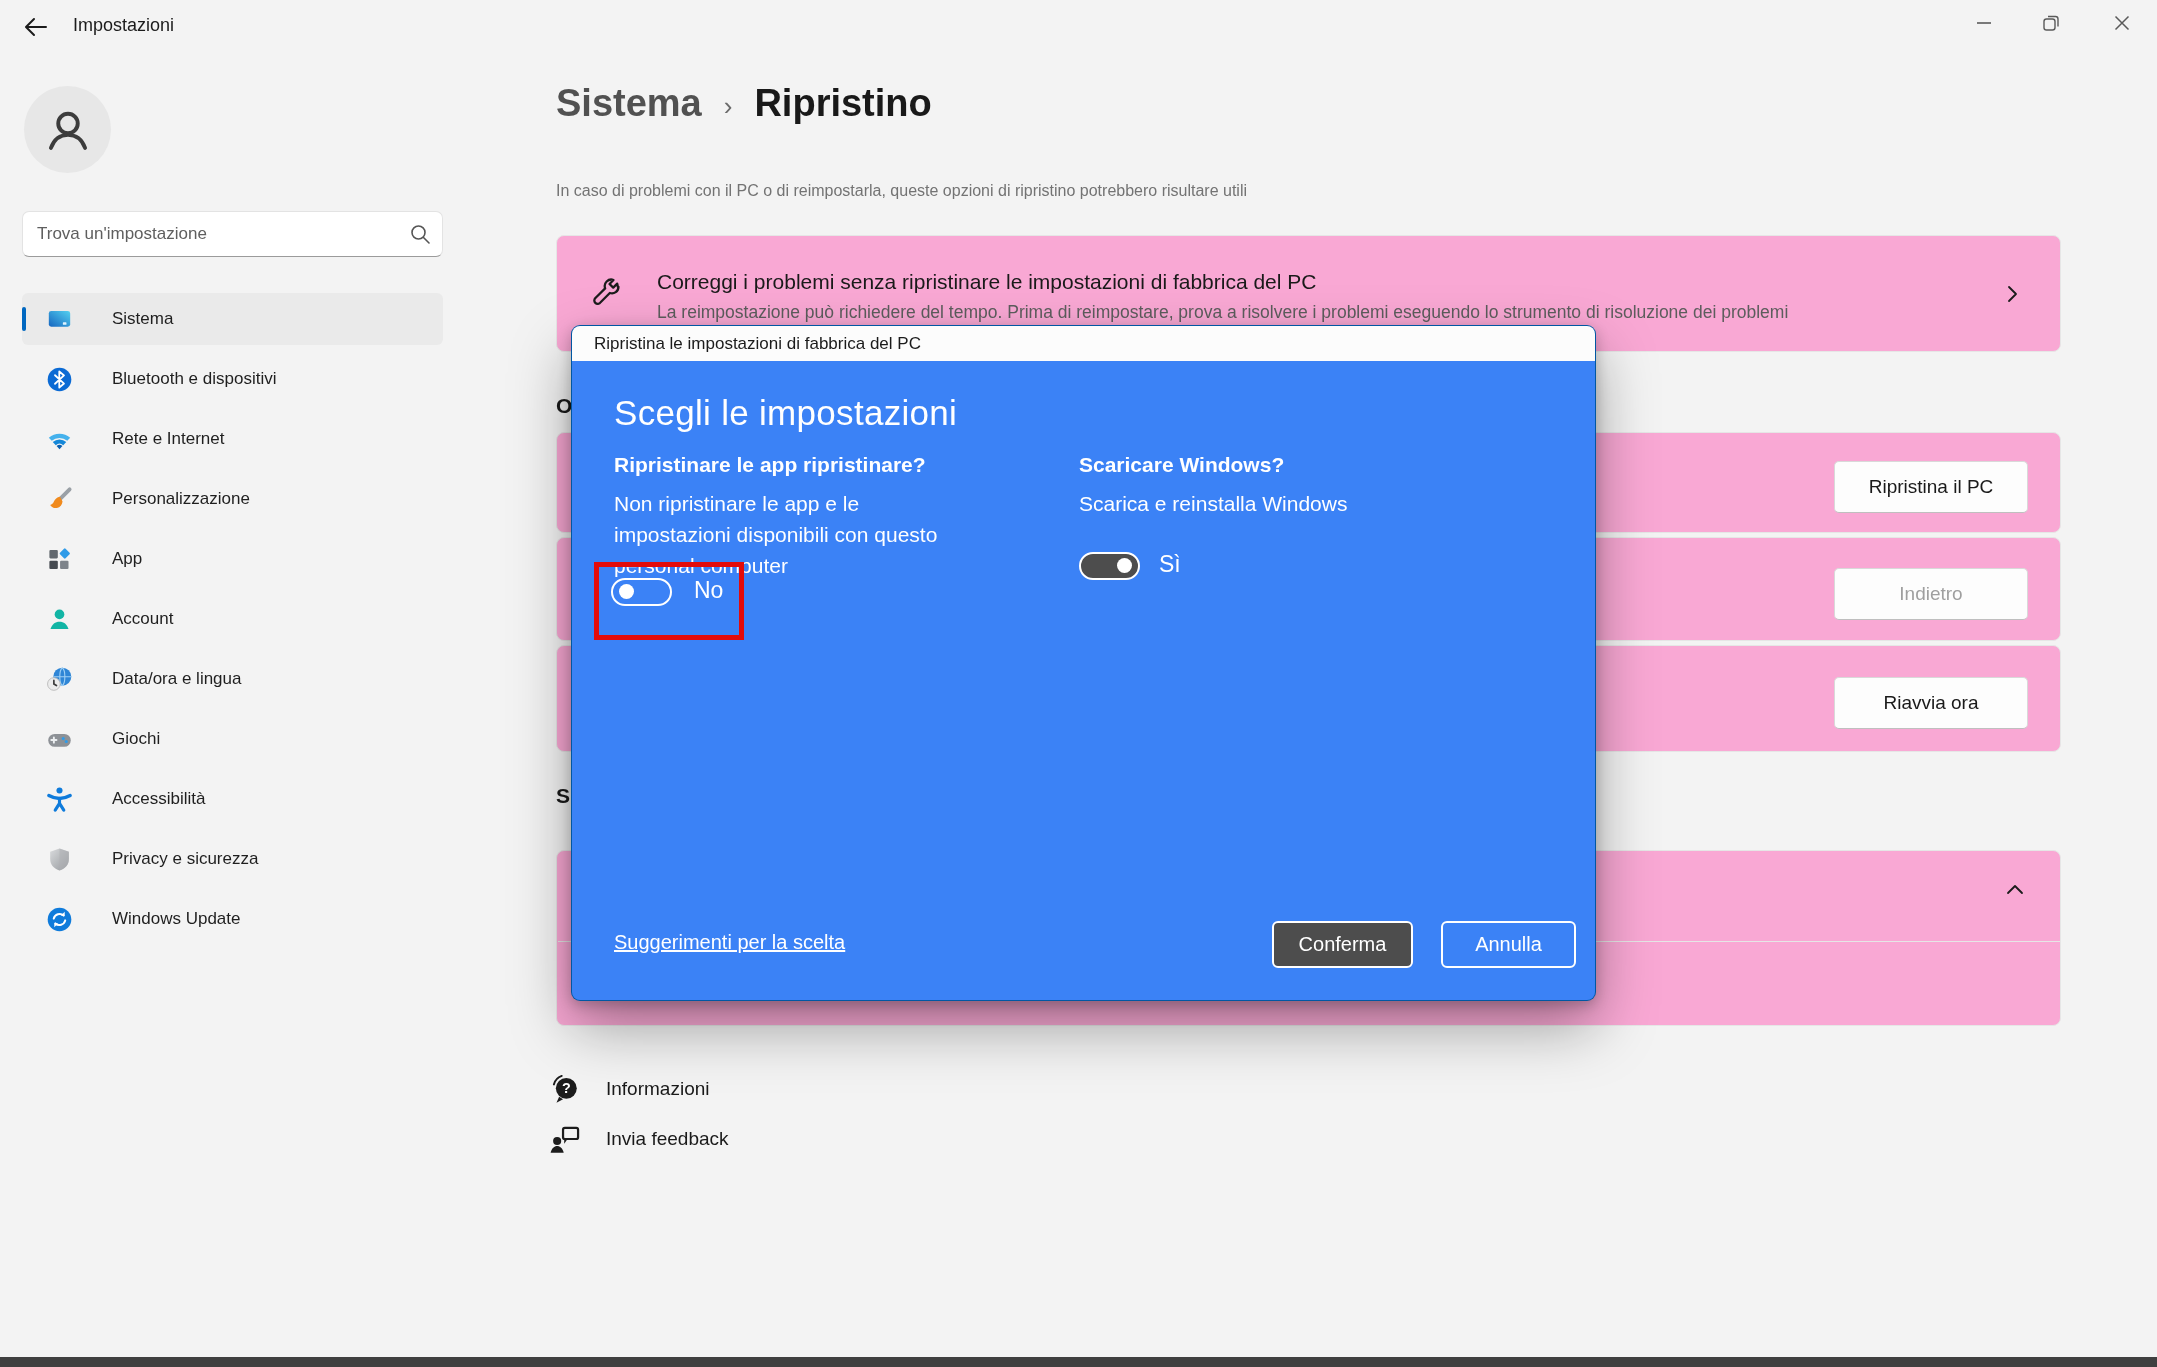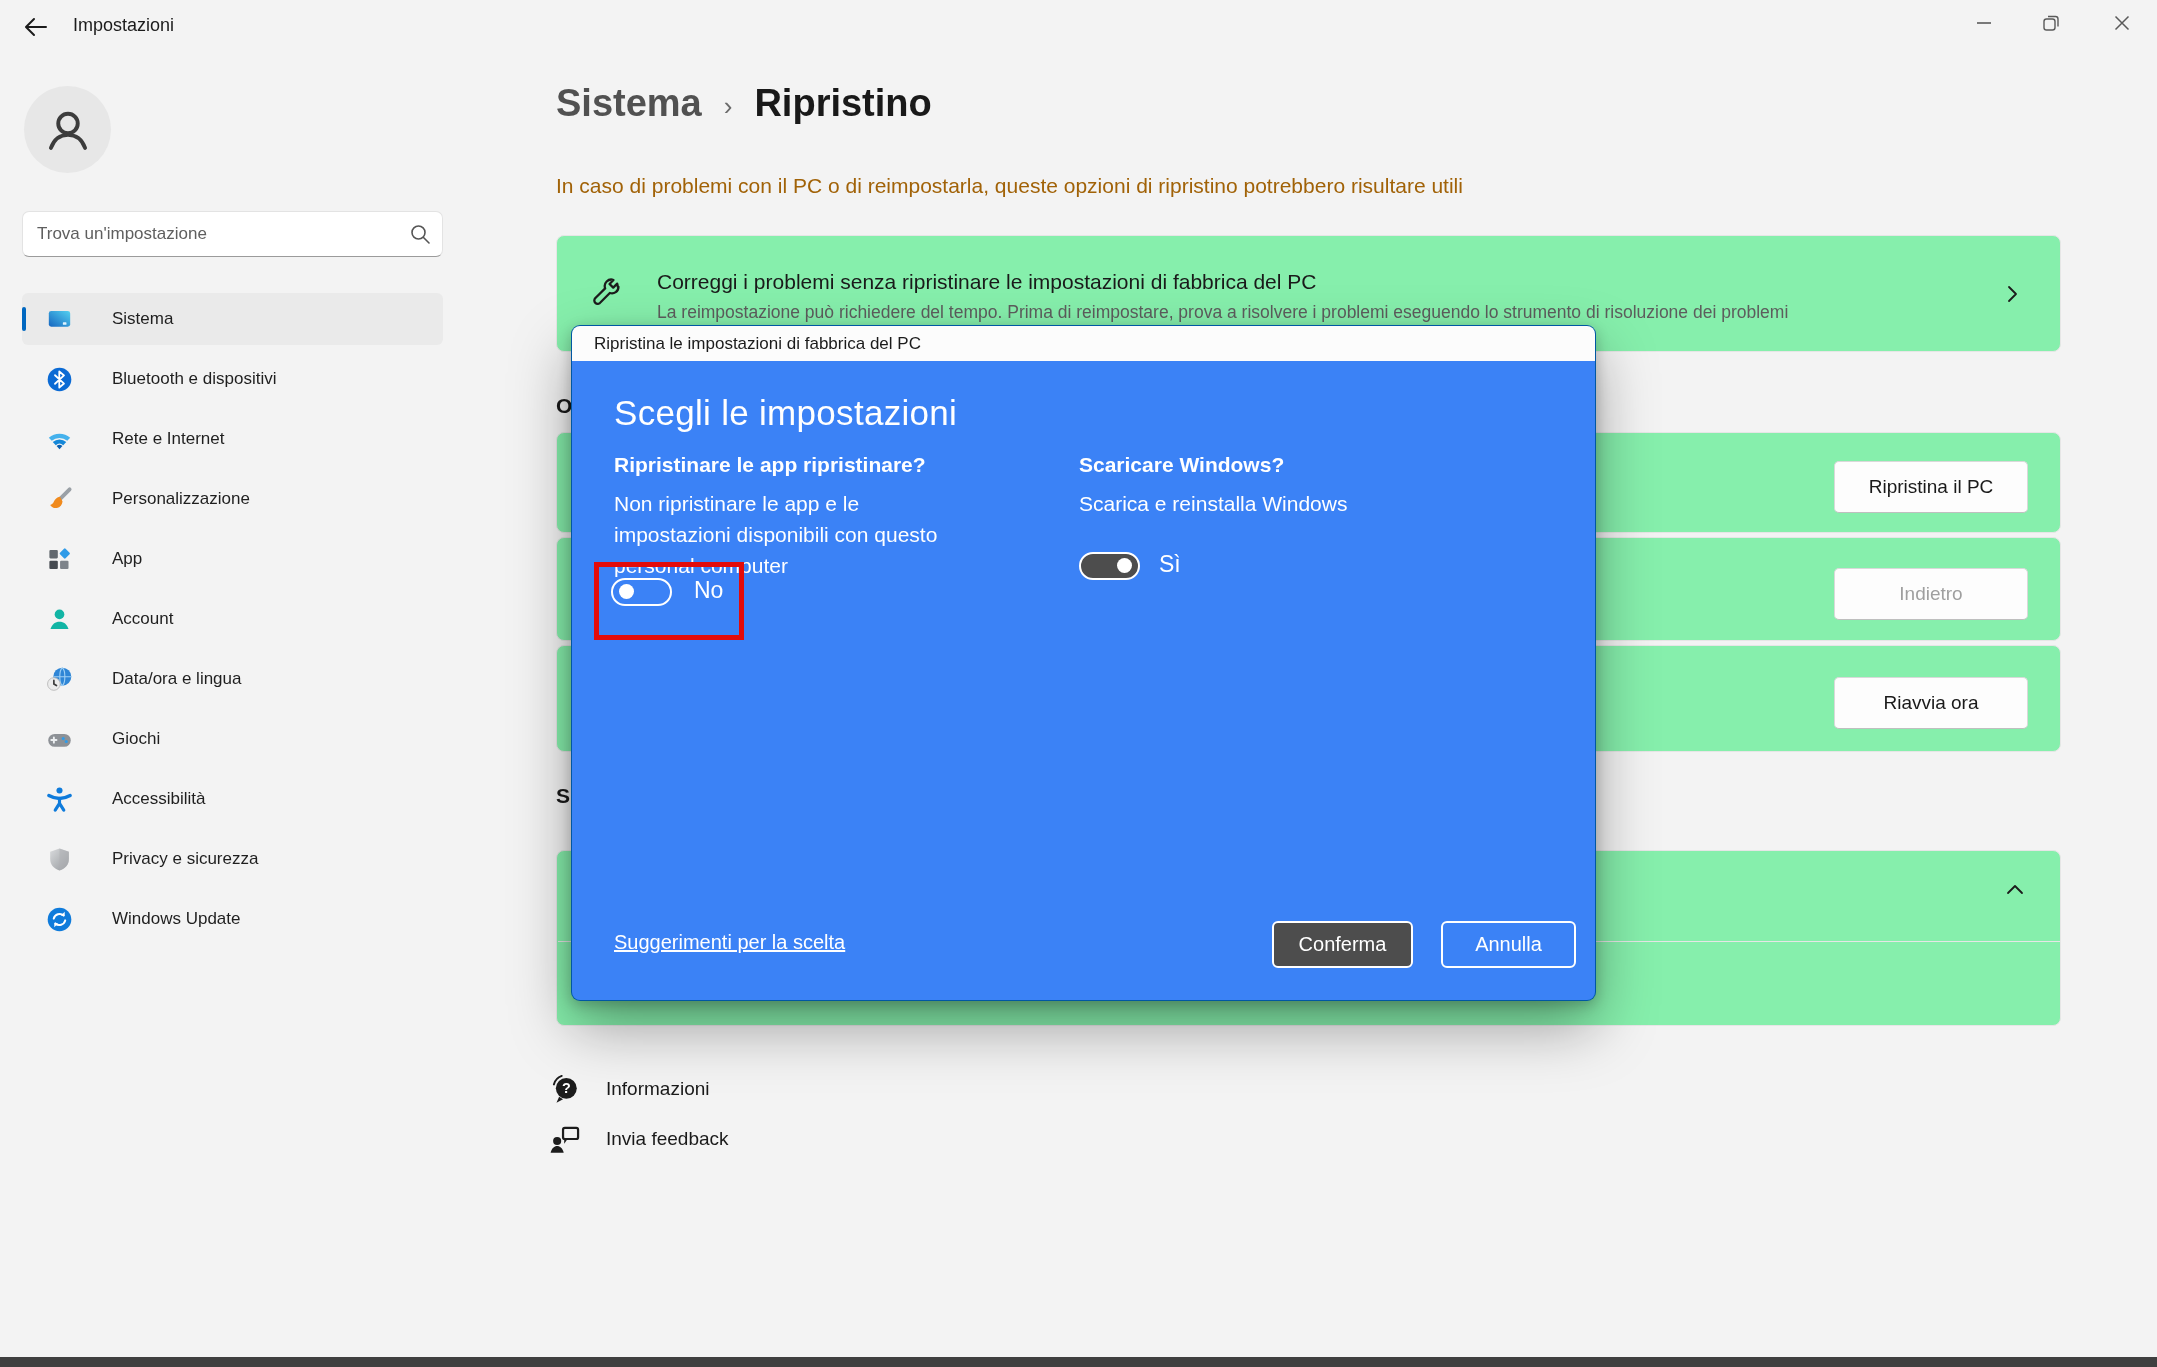--- a/index.html
+++ b/index.html
@@ -25,23 +25,23 @@
   .nav-item .accent { display:none; }
   .nav-item.selected .accent { display:block; position:absolute; left:0px; top:14px; width:4px; height:24px; border-radius:2px; background:#0067c0; }
   .nav-ico { width:27px; height:27px; margin-left:24px; flex:0 0 auto; display:flex; }
   .nav-label { margin-left:39px; font-size:17px; color:#1f1f1f; }
 
   
   .breadcrumb { position:absolute; left:556px; top:82px; display:flex; align-items:center; }
   .bc-section { font-size:38px; font-weight:600; color:#515151; }
   .bc-sep { font-size:26px; color:#6b6b6b; margin:6px 22px 0 22px; }
   .bc-page { font-size:38px; font-weight:700; color:#191919; }
-  .page-desc { position:absolute; left:556px; top:174px; font-size:21px; color:#a16207; }
-
-  .card { position:absolute; background:#86efac; border:1px solid #e6e6e6; border-radius:8px; }
+  .page-desc { position:absolute; left:556px; top:182px; font-size:16px; color:#737373; }
+
+  .card { position:absolute; background:#f9a8d4; border:1px solid #e6e6e6; border-radius:8px; }
   .fix-card { left:556px; top:235px; width:1505px; height:117px; }
   .fix-ico { position:absolute; left:32px; top:42px; width:34px; height:34px; }
   .fix-title { position:absolute; left:100px; top:34px; font-size:21px; color:#1a1a1a; }
   .fix-sub { position:absolute; left:100px; top:66px; font-size:17.5px; color:#5d5d5d; }
   .chev-right { position:absolute; right:38px; top:48px; width:20px; height:20px; }
 
   .sec-heading { position:absolute; left:556px; font-size:21px; font-weight:700; color:#1a1a1a; }
   .row-card-btn { position:absolute; left:1277px; width:194px; height:52px; background:#fdfdfd; border:1px solid #d9d9d9; border-bottom-color:#bfbfbf; border-radius:5px; font-size:19px; color:#1a1a1a; font-family:"Liberation Sans",sans-serif; cursor:pointer; }
   .row-card-btn.disabled { color:#9f9f9f; cursor:default; }
   .exp-sep { position:absolute; left:1px; top:90px; width:1503px; height:1px; background:#e6e6e6; }

